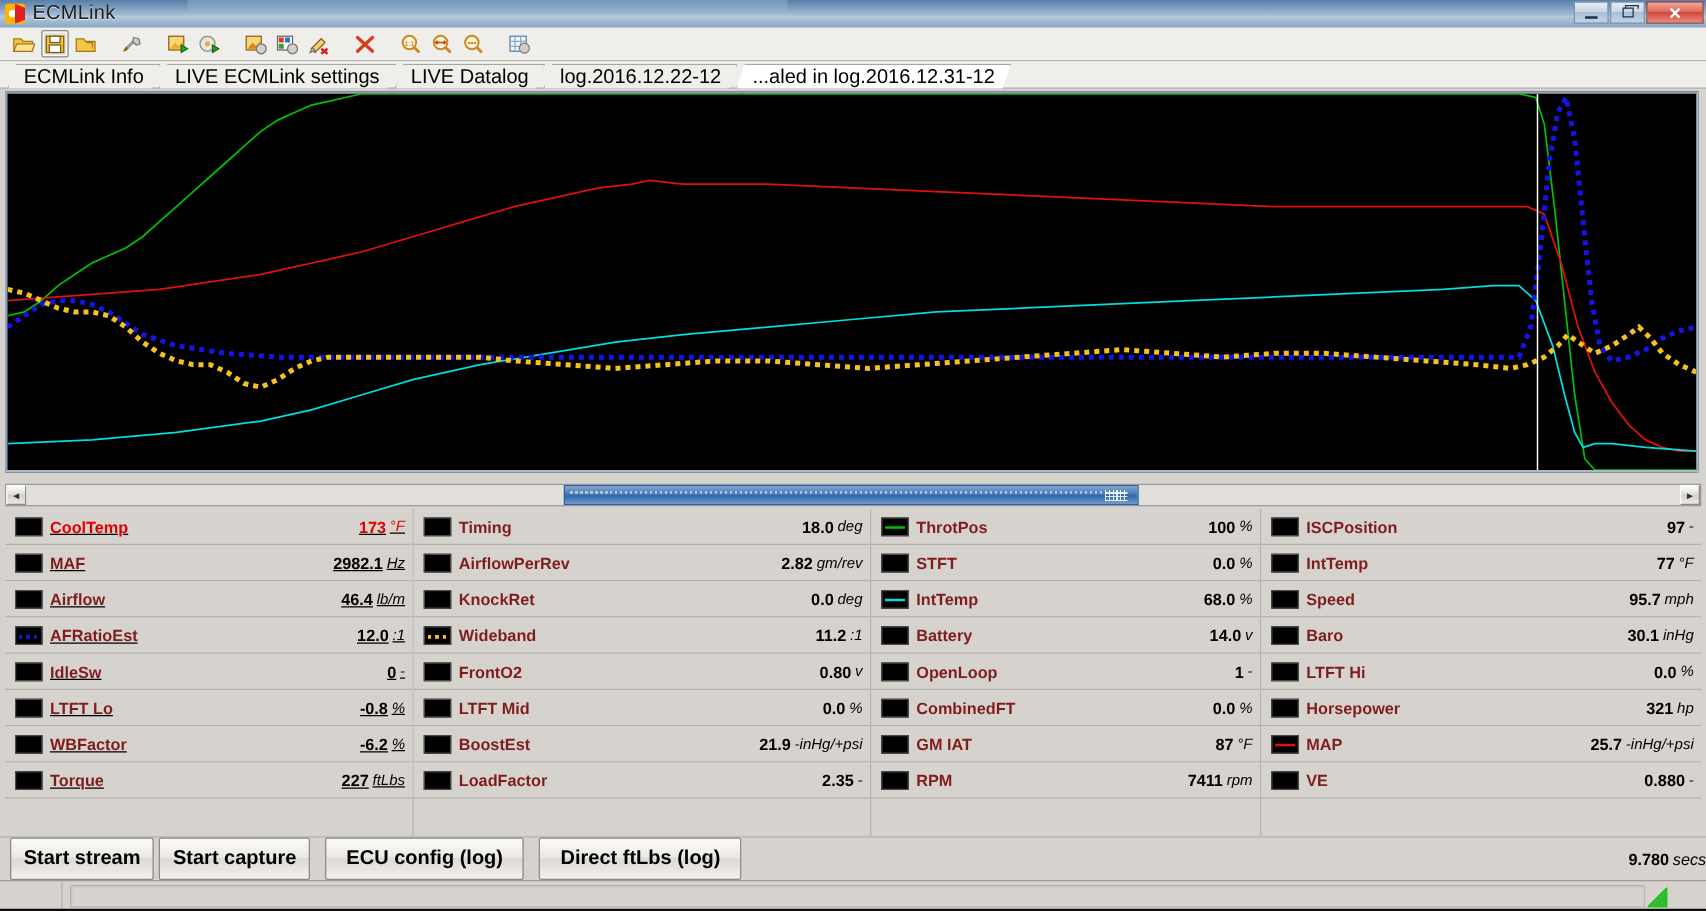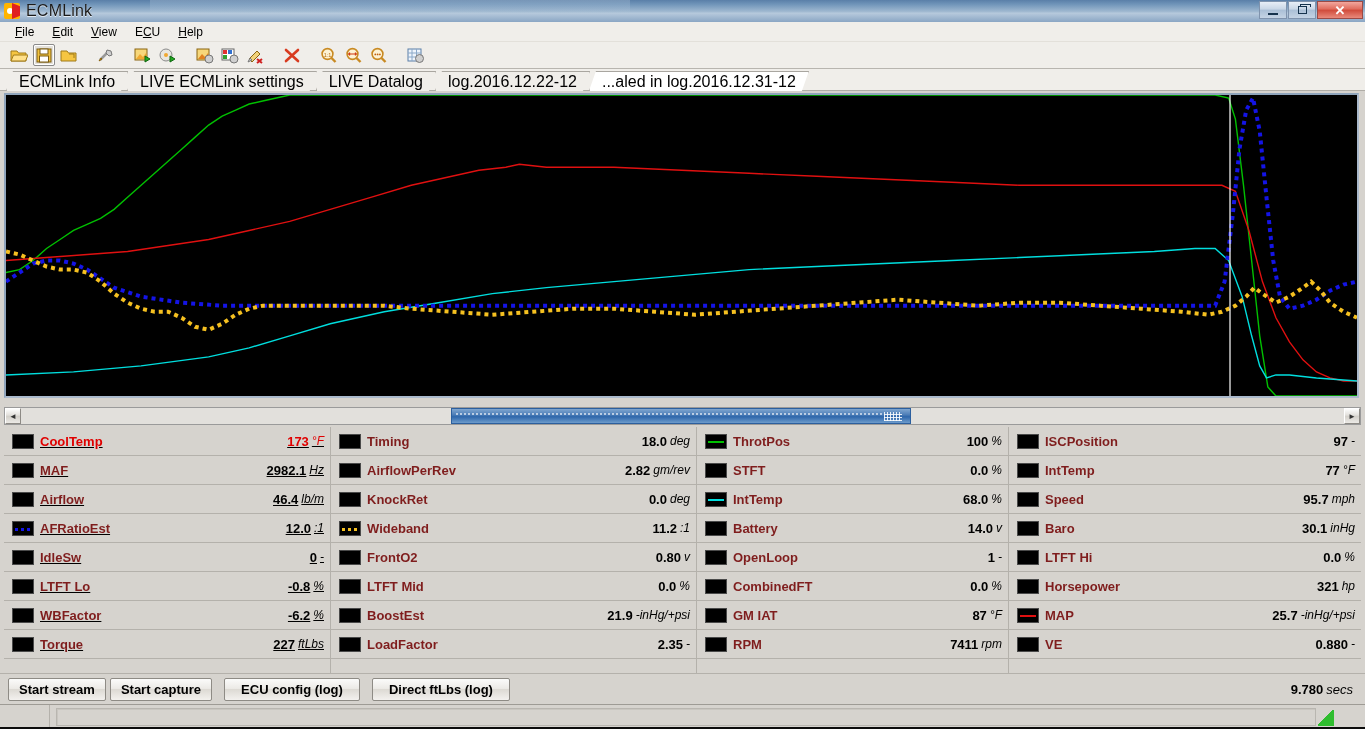--- a/index.html
+++ b/index.html
@@ -237,33 +237,33 @@
   
   .btnbar {
     flex: 0 0 31px;
     display:flex; align-items:center;
     padding: 0 6px 0 8px;
     background:#d6d3ce;
     border-top: 1px solid #b4b1ab;
     position: relative;
   }
   .btn {
-    height: 23px;
-    font-size: 13px; font-weight: bold; color:#000;
+    height: 34px;
+    font-size: 16px; font-weight: bold; color:#000;
     padding: 0 10px;
     background: linear-gradient(to bottom,#fbfbfa 0%,#eceae6 45%,#dddad4 50%,#f3f1ee 100%);
     border: 1px solid #8e8b85;
     border-radius: 2px;
     margin-right: 4px;
     display:flex; align-items:center;
     font-family:"Liberation Sans", sans-serif;
   }
   .btn.wide { padding: 0 16px; margin-left: 8px; }
   .secs {
-    position: absolute; right: 12px;
+    position: absolute; right: 0;
     font-size: 13px; font-weight: bold;
   }
   .secs .u { font-style: italic; font-weight: normal; margin-left:3px;}
 
   
   .statusbar {
     flex: 0 0 25px;
     background: #d6d3ce;
     border-top: 1px solid #9e9b95;
     position: relative;
@@ -300,27 +300,20 @@
       <div class="winbtn">
           <span class="minbar"></span>
         </div>
       <div class="winbtn">
           <span class="maxsq"></span>
         </div>
       <div class="winbtn close">✕</div>
     </div>
   </div>
 
-  <div class="menubar">
-    <div class="menu-item"><u>F</u><span></span>ile</div>
-    <div class="menu-item"><u>E</u>dit</div>
-    <div class="menu-item"><u>V</u>iew</div>
-    <div class="menu-item">E<u>C</u>U</div>
-    <div class="menu-item"><u>H</u>elp</div>
-  </div>
 
   <div class="toolbar">
     <div class="tb-btn">
       <svg class="ico" viewBox="0 0 18 17">
           <path d="M1 4h6l1.5 2H16v8H1z" fill="#f5c542" stroke="#a07a18"></path>
           <path d="M1 14l2.5-6H18l-2.5 6z" fill="#ffe08a" stroke="#a07a18"></path>
         </svg>
     </div>
     <div class="tb-btn pressed">
       <svg class="ico" viewBox="0 0 18 17">

